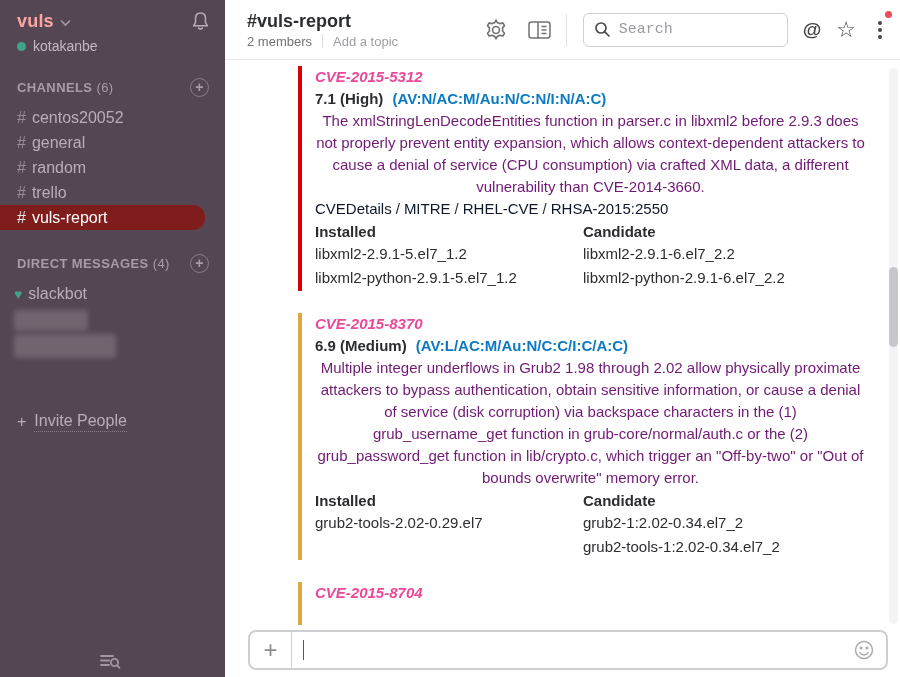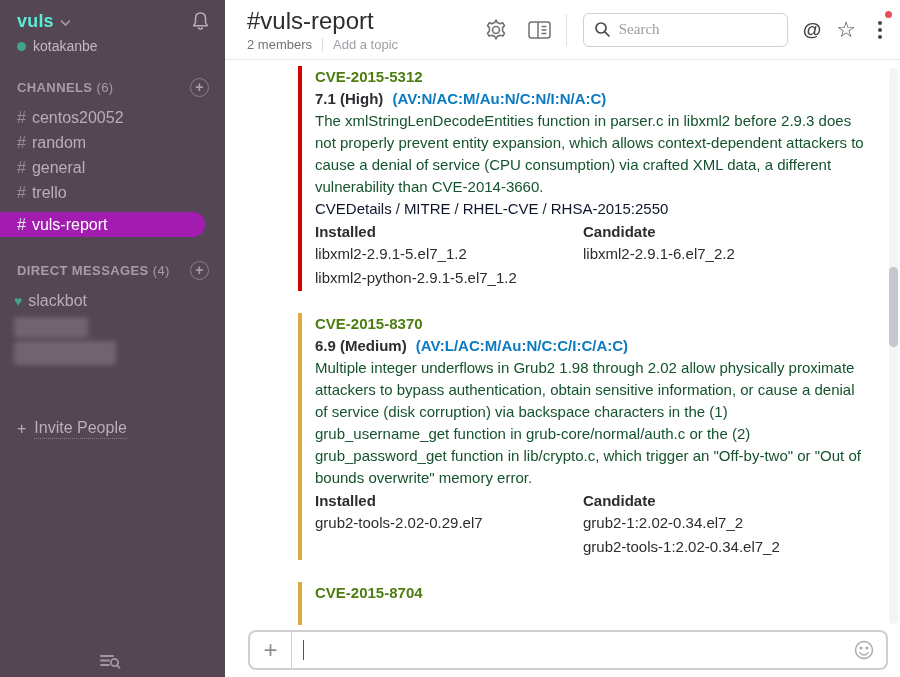--- a/index.html
+++ b/index.html
@@ -14,21 +14,21 @@
   
   .sidebar {
     width:225px; min-width:225px; height:677px;
     background:#544653;
     color:#b9afb8;
     position:relative;
     font-size:16px;
   }
   .team-header { padding:10px 14px 0 17px; }
   .team-row { display:flex; align-items:center; }
-  .team-name { color:#5eead4; font-weight:bold; font-size:18px; letter-spacing:.2px; }
+  .team-name { color:#fca5a5; font-weight:bold; font-size:18px; letter-spacing:.2px; }
   .team-chevron { margin-left:6px; margin-top:3px; }
   .bell { margin-left:auto; cursor:pointer; }
   .user-row { display:flex; align-items:center; margin-top:6px; font-size:14px; color:#c3b9c2; }
   .presence-dot { width:9px; height:9px; border-radius:50%; background:#41a38c; margin-right:7px; }
 
   .section-header {
     display:flex; align-items:center;
     padding:0 16px 0 17px;
     margin-top:24px; margin-bottom:8px;
     font-size:13px; font-weight:bold; color:#a99ba7; letter-spacing:.4px;
@@ -39,22 +39,22 @@
     width:19px; height:19px; border:1px solid #8a7d88; border-radius:50%;
     color:#a99ba7; font-size:14px; line-height:17px; text-align:center; cursor:pointer;
   }
 
   .chan-item {
     height:25px; line-height:25px; padding-left:17px;
     color:#b9afb8; cursor:pointer; white-space:nowrap;
   }
   .chan-prefix { color:#998c97; margin-right:6px; }
   .chan-item.selected {
-    background:#a21caf; color:#fff;
-    width:205px; border-radius:0 12px 12px 0;margin-top:7px;
+    background:#7f1d1d; color:#fff;
+    width:205px; border-radius:0 12px 12px 0;
   }
   .chan-item.selected .chan-prefix { color:#d8ebe6; }
 
   .dm-item { height:26px; line-height:26px; padding-left:14px; display:flex; align-items:center; cursor:pointer; }
   .dm-heart { color:#41a38c; font-size:14px; margin-right:6px; }
   .redacted {
     background:#7b6e79; border-radius:3px; margin:3px 0 3px 14px;
     filter:blur(2.5px); opacity:.75;
   }
   .redacted.r1 { width:74px; height:21px; }
@@ -69,64 +69,64 @@
   
   .main { flex:1; display:flex; flex-direction:column; position:relative; height:677px; }
 
   .chan-header {
     height:60px; min-height:60px; background:#fff;
     border-bottom:1px solid #e8e8e8;
     display:flex; align-items:center;
     padding:0 12px 0 22px;
   }
   .chan-header-left { display:flex; flex-direction:column; justify-content:center; }
-  .chan-title { font-weight:normal; font-size:24px; color:#2c2d30; }
+  .chan-title { font-weight:bold; font-size:18px; color:#2c2d30; }
   .chan-meta { display:flex; align-items:center; margin-top:2px; font-size:13px; color:#717274; }
   .meta-members { cursor:pointer; }
   .meta-divider { width:1px; height:14px; background:#ddd; margin:0 10px; }
   .meta-topic { color:#9e9ea6; cursor:pointer; }
 
   .header-right { margin-left:auto; display:flex; align-items:center; }
   .hicon { color:#717274; cursor:pointer; display:flex; align-items:center; justify-content:center; }
   .gear-icon { font-size:24px; margin-right:18px; }
   .flexpane-icon { margin-right:14px; }
   .header-vdiv { width:1px; height:32px; background:#e0e0e0; margin-right:16px; }
 
   .search-box {
     width:205px; height:34px;
     border:1px solid #d0d0d5; border-radius:6px;
     display:flex; align-items:center; padding:0 10px;
     background:#fff;
   }
   .search-box input {
     border:none; outline:none; width:100%;
-    font-size:15px; font-family:Liberation Serif, serif; color:#2c2d30;
+    font-size:15px; font-family:Liberation Mono, monospace; color:#2c2d30;
     margin-left:8px;
   }
   .search-box input::placeholder { color:#9b9b9f; }
 
   .at-icon { font-size:19px; color:#454548; margin:0 0 0 15px; font-weight:bold; }
   .star-icon { font-size:22px; color:#454548; margin-left:15px; line-height:1; }
   .kebab-wrap { position:relative; margin-left:16px; padding:4px 6px; }
   .kebab { display:flex; flex-direction:column; gap:3px; }
   .kebab i { width:4px; height:4px; border-radius:50%; background:#454548; }
   .notif-dot { position:absolute; top:-6px; right:-4px; width:7px; height:7px; border-radius:50%; background:#EB4D5C; }
 
   
   .messages {
     flex:1; overflow:hidden; background:#fff;
     padding:6px 34px 0 73px;
     font-size:15px; line-height:22px;
   }
   .attachment { border-left:4px solid #ccc; padding-left:13px; margin-bottom:22px; }
-  .att-title { font-weight:bold; color:#4d7c0f; cursor:pointer; }
+  .att-title { font-weight:bold; color:#ec4899; cursor:pointer;font-style:italic; }
   .att-severity-line { }
   .severity { font-weight:bold; color:#2c2d30; }
   .vector { color:#0b7ac1; margin-left:5px; cursor:pointer;font-weight:bold; }
-  .att-body { max-width:556px; color:#14532d; }
+  .att-body { max-width:556px; color:#701a75;text-align:center; }
   .att-links a, .att-links .lnk { color:#0f172a; cursor:pointer; text-decoration:none; }
   .att-links .sep { color:#2c2d30; margin:0 4px; }
   .att-fields { display:flex; margin-top:1px; }
   .field { width:268px; }
   .field-title { font-weight:bold; }
   .field-value { margin-bottom:2px; }
 
   
   .scrollbar-track {
     position:absolute; top:68px; right:2px; width:9px; height:556px;
@@ -190,24 +190,24 @@
     <span>CHANNELS</span>
     <span class="section-count">(6)</span>
     <span class="plus-circle">+</span>
   </div>
 
   <div class="chan-list">
     <div class="chan-item">
       <span class="chan-prefix">#</span><span>centos20052</span>
     </div>
     <div class="chan-item">
+      <span class="chan-prefix">#</span><span>general</span>
+    </div>
+    <div class="chan-item">
       <span class="chan-prefix">#</span><span>random</span>
-    </div>
-    <div class="chan-item">
-      <span class="chan-prefix">#</span><span>general</span>
     </div>
     <div class="chan-item">
       <span class="chan-prefix">#</span><span>trello</span>
     </div>
     <div class="chan-item selected">
       <span class="chan-prefix">#</span><span>vuls-report</span>
     </div>
   </div>
 
   <div class="section-header">
@@ -305,20 +305,21 @@
       </div>
       <div class="att-fields">
         <div class="field">
           <div class="field-title">Installed</div>
           <div class="field-value">libxml2-2.9.1-5.el7_1.2</div>
           <div class="field-value">libxml2-python-2.9.1-5.el7_1.2</div>
         </div>
         <div class="field">
           <div class="field-title">Candidate</div>
           <div class="field-value">libxml2-2.9.1-6.el7_2.2</div>
+          <div class="field-value">libxml2-python-2.9.1-6.el7_2.2</div>
         </div>
       </div>
     </div>
 
     <div class="attachment" style="border-left-color: rgb(223, 169, 65);">
       <div class="att-title">CVE-2015-8370</div>
       <div class="att-severity-line">
         <span class="severity">6.9 (Medium)</span>
         <span class="vector">(AV:L/AC:M/Au:N/C:C/I:C/A:C)</span>
       </div>

